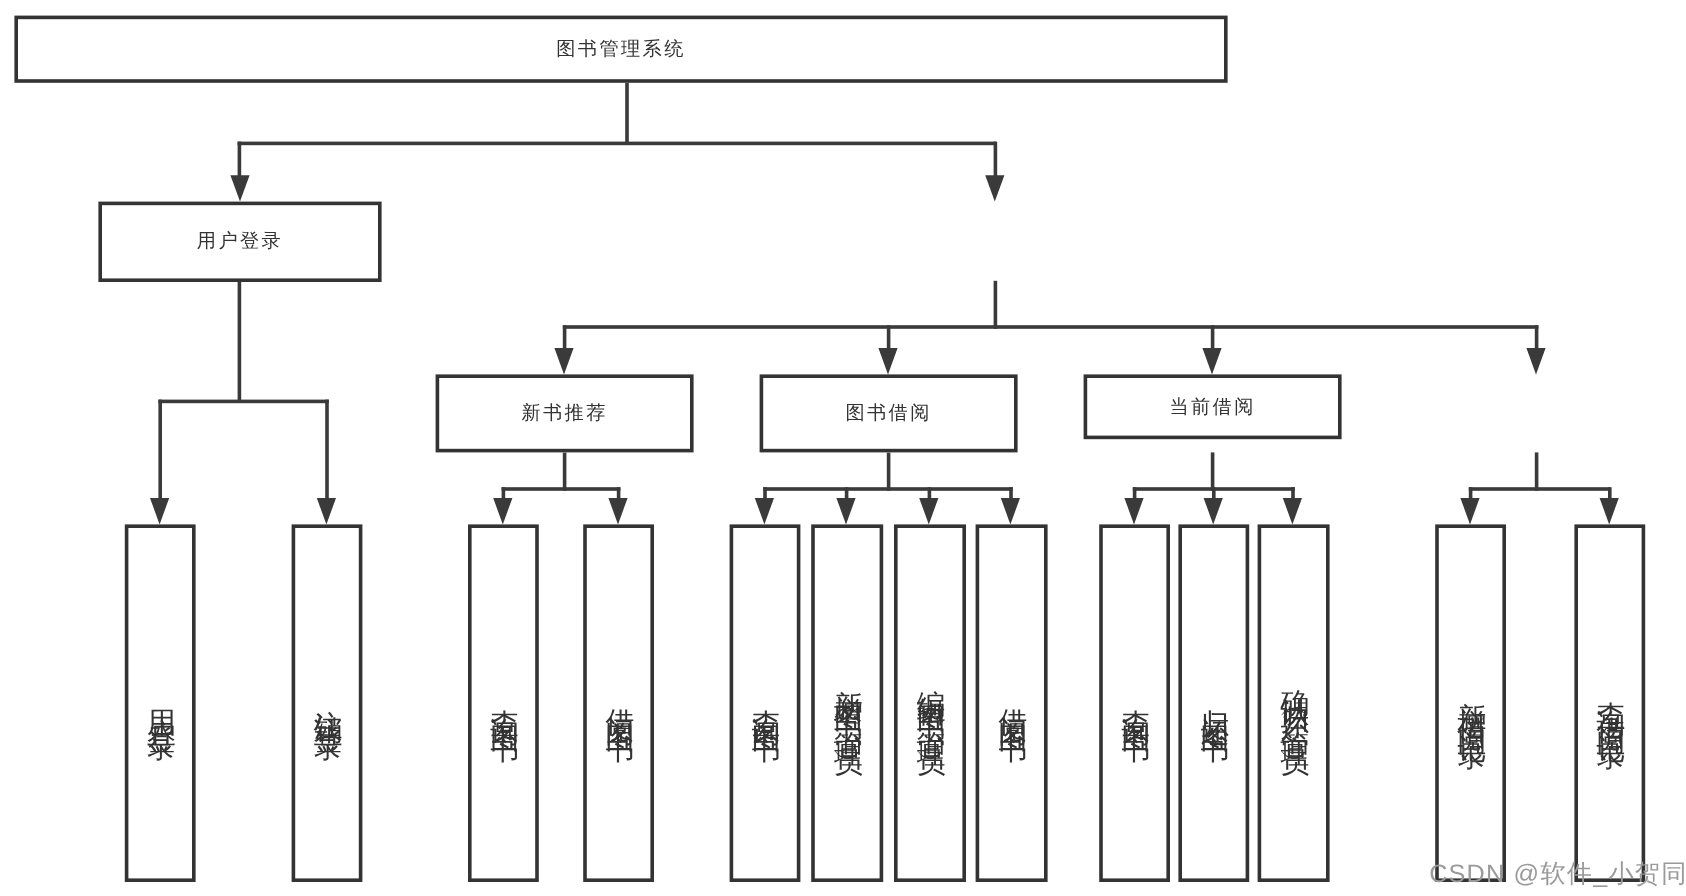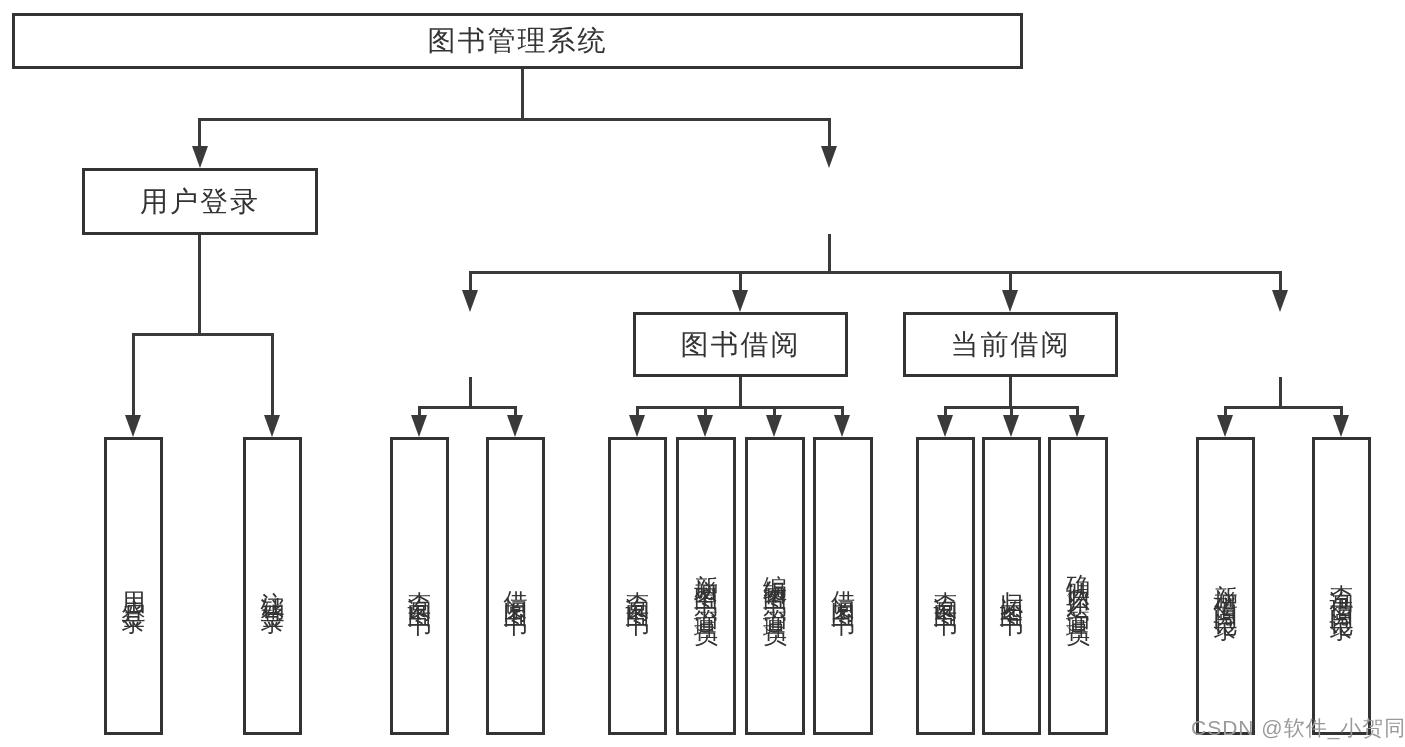--- a/index.html
+++ b/index.html
@@ -17,21 +17,21 @@
     font-family:"Liberation Sans","DejaVu Sans",sans-serif;
     color:var(--text);
     overflow:hidden;
   }
   .box{
     position:absolute;
     box-sizing:border-box;
     border:3px solid var(--box-border);
     background:var(--background);
     display:flex;align-items:center;justify-content:center;
-    font-size:28px;letter-spacing:2px;
+    font-size:16px;letter-spacing:2px;
     color:var(--text);
     text-align:center;
     z-index:2;
   }
   .leaf{
     writing-mode:vertical-rl;
     text-orientation:mixed;
     font-size:24px;
     letter-spacing:7px;
     line-height:1;
@@ -82,22 +82,23 @@
   <div class="hline" style="left:469px;top:271px;width:813px;"></div>
   <div class="vline" style="left:469px;top:271px;height:21px;"></div>
   <div class="arrow" style="left:462px;top:290px;"></div>
   <div class="vline" style="left:739px;top:271px;height:21px;"></div>
   <div class="arrow" style="left:732px;top:290px;"></div>
   <div class="vline" style="left:1009px;top:271px;height:21px;"></div>
   <div class="arrow" style="left:1002px;top:290px;"></div>
   <div class="vline" style="left:1279px;top:271px;height:21px;"></div>
   <div class="arrow" style="left:1272px;top:290px;"></div>
 
+  <div class="box" style="left:363px;top:312px;width:215px;height:65px;">新书推荐</div>
   <div class="box" style="left:633px;top:312px;width:215px;height:65px;">图书借阅</div>
-  <div class="box" style="left:903px;top:312px;width:215px;height:65px;">当前借阅</div>
+  <div class="box" style="left:903px;top:312px;width:215px;height:54px;">当前借阅</div>
 
   <div class="vline" style="left:469px;top:377px;height:32px;"></div>
   <div class="hline" style="left:418px;top:406px;width:99px;"></div>
   <div class="vline" style="left:418px;top:406px;height:11px;"></div>
   <div class="arrow" style="left:411px;top:415px;"></div>
   <div class="vline" style="left:514px;top:406px;height:11px;"></div>
   <div class="arrow" style="left:507px;top:415px;"></div>
 
   <div class="vline" style="left:739px;top:377px;height:32px;"></div>
   <div class="hline" style="left:636px;top:406px;width:208px;"></div>

